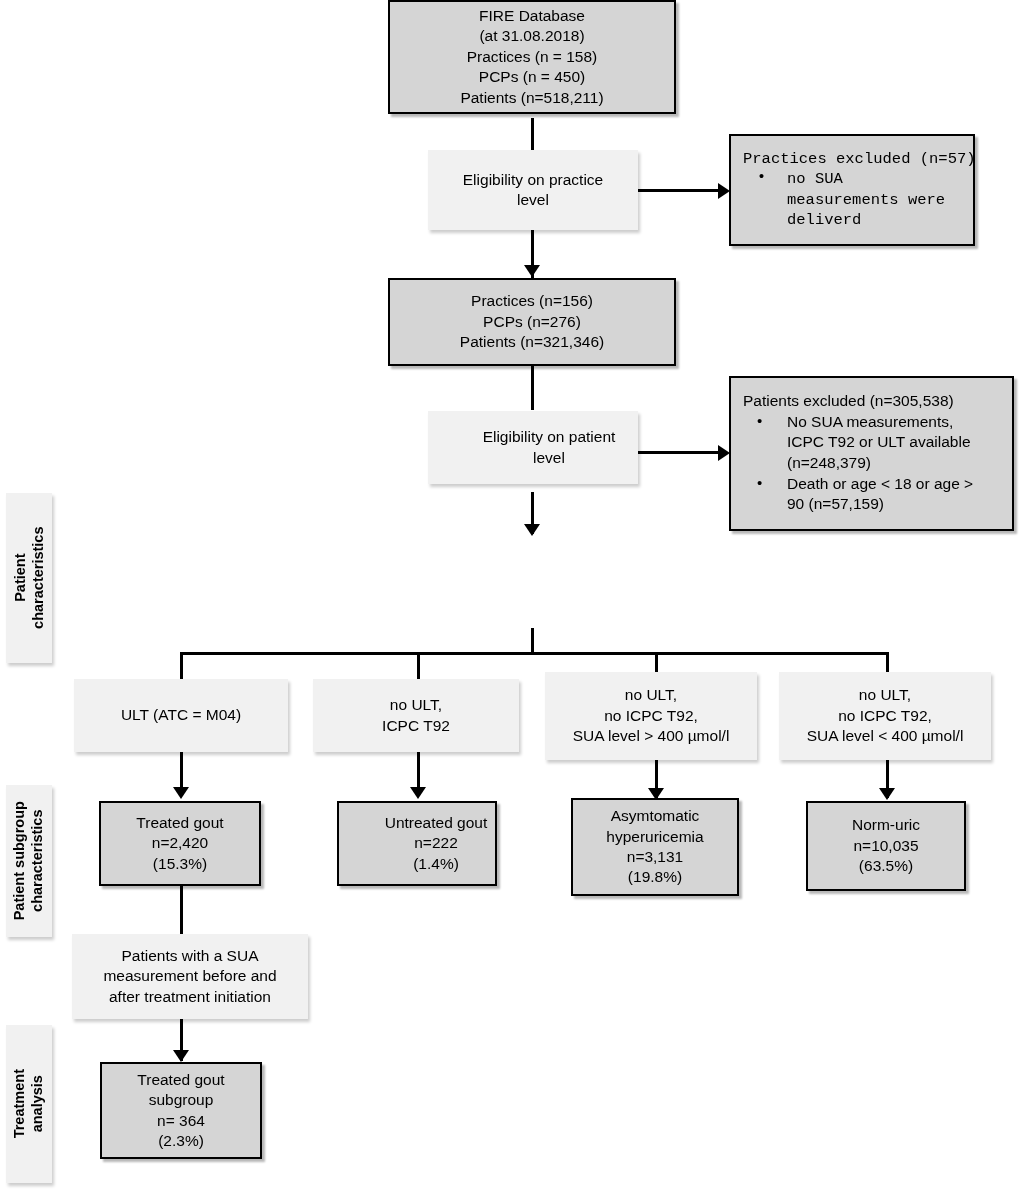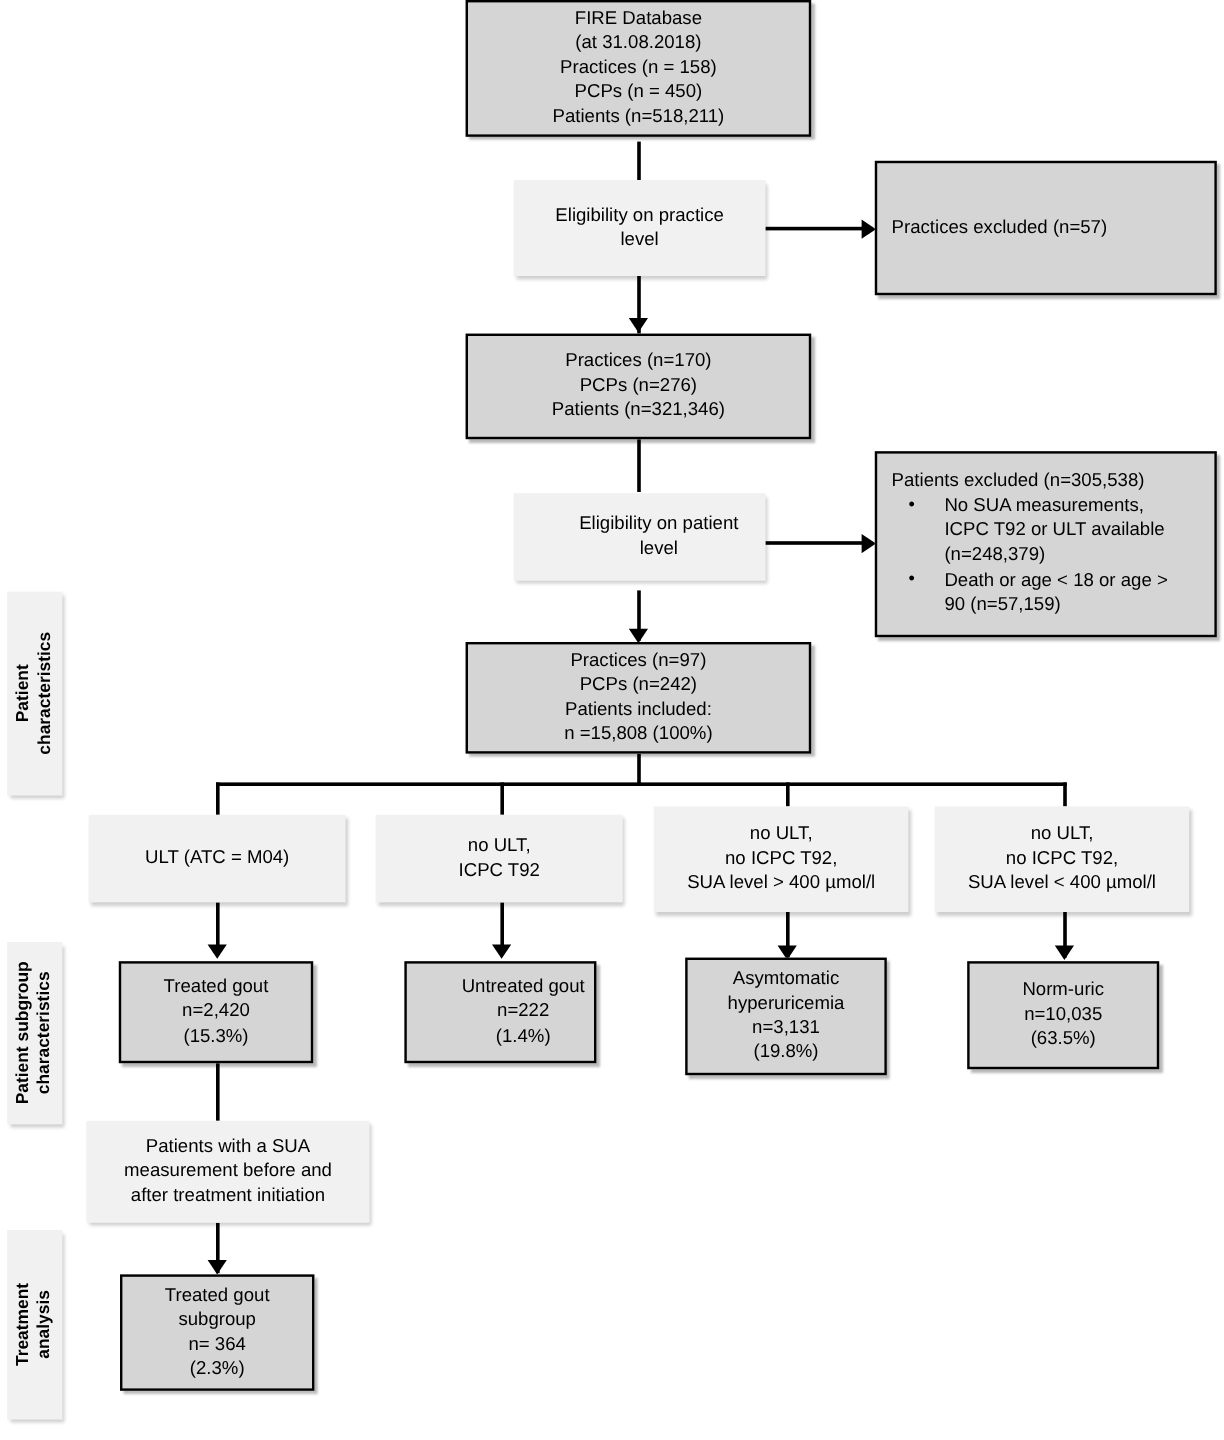--- a/index.html
+++ b/index.html
@@ -192,52 +192,50 @@
     <span class="line">Practices (n = 158)</span>
     <span class="line">PCPs (n = 450)</span>
     <span class="line">Patients (n=518,211)</span>
   </div>
 
   <div class="box box--pale" style="left:428px; top:150px; width:210px; height:80px;">
     <span class="line">Eligibility on practice</span>
     <span class="line">level</span>
   </div>
 
-  <div class="box box--solid box--left" style="left:729px; top:134px; width:285px; height:112px;">
+  <div class="box box--solid box--left" style="left:729px; top:134px; width:246px; height:112px;font-family:Liberation Mono, monospace;">
     <span class="line">Practices excluded (n=57)</span>
+    <ul class="bullets">
+      <li>no SUA measurements were
+deliverd</li>
+    </ul>
   </div>
 
   <div class="box box--solid" style="left:388px; top:278px; width:288px; height:88px;">
-    <span class="line">Practices (n=170)</span>
+    <span class="line">Practices (n=156)</span>
     <span class="line">PCPs (n=276)</span>
     <span class="line">Patients (n=321,346)</span>
   </div>
 
   <div class="box box--pale" style="left:428px; top:411px; width:210px; height:73px;padding-left:40px;">
     <span class="line">Eligibility on patient</span>
     <span class="line">level</span>
   </div>
 
   <div class="box box--solid box--left" style="left:729px; top:376px; width:285px; height:155px;">
     <span class="line">Patients excluded (n=305,538)</span>
     <ul class="bullets">
       <li>No SUA measurements,
 ICPC T92 or ULT available
 (n=248,379)</li>
       <li>Death or age &lt; 18 or age &gt;
 90 (n=57,159)</li>
     </ul>
   </div>
 
-  <div class="box box--solid" style="left:388px; top:535px; width:288px; height:93px;">
-    <span class="line">Practices (n=97)</span>
-    <span class="line">PCPs (n=242)</span>
-    <span class="line">Patients included:</span>
-    <span class="line">n =15,808 (100%)</span>
-  </div>
 
   <div class="box box--pale" style="left:74px; top:679px; width:214px; height:73px;align-items:center;">
     <span class="line">ULT (ATC = M04)</span>
   </div>
 
   <div class="box box--pale" style="left:313px; top:679px; width:206px; height:73px;">
     <span class="line">no ULT,</span>
     <span class="line">ICPC T92</span>
   </div>
 

